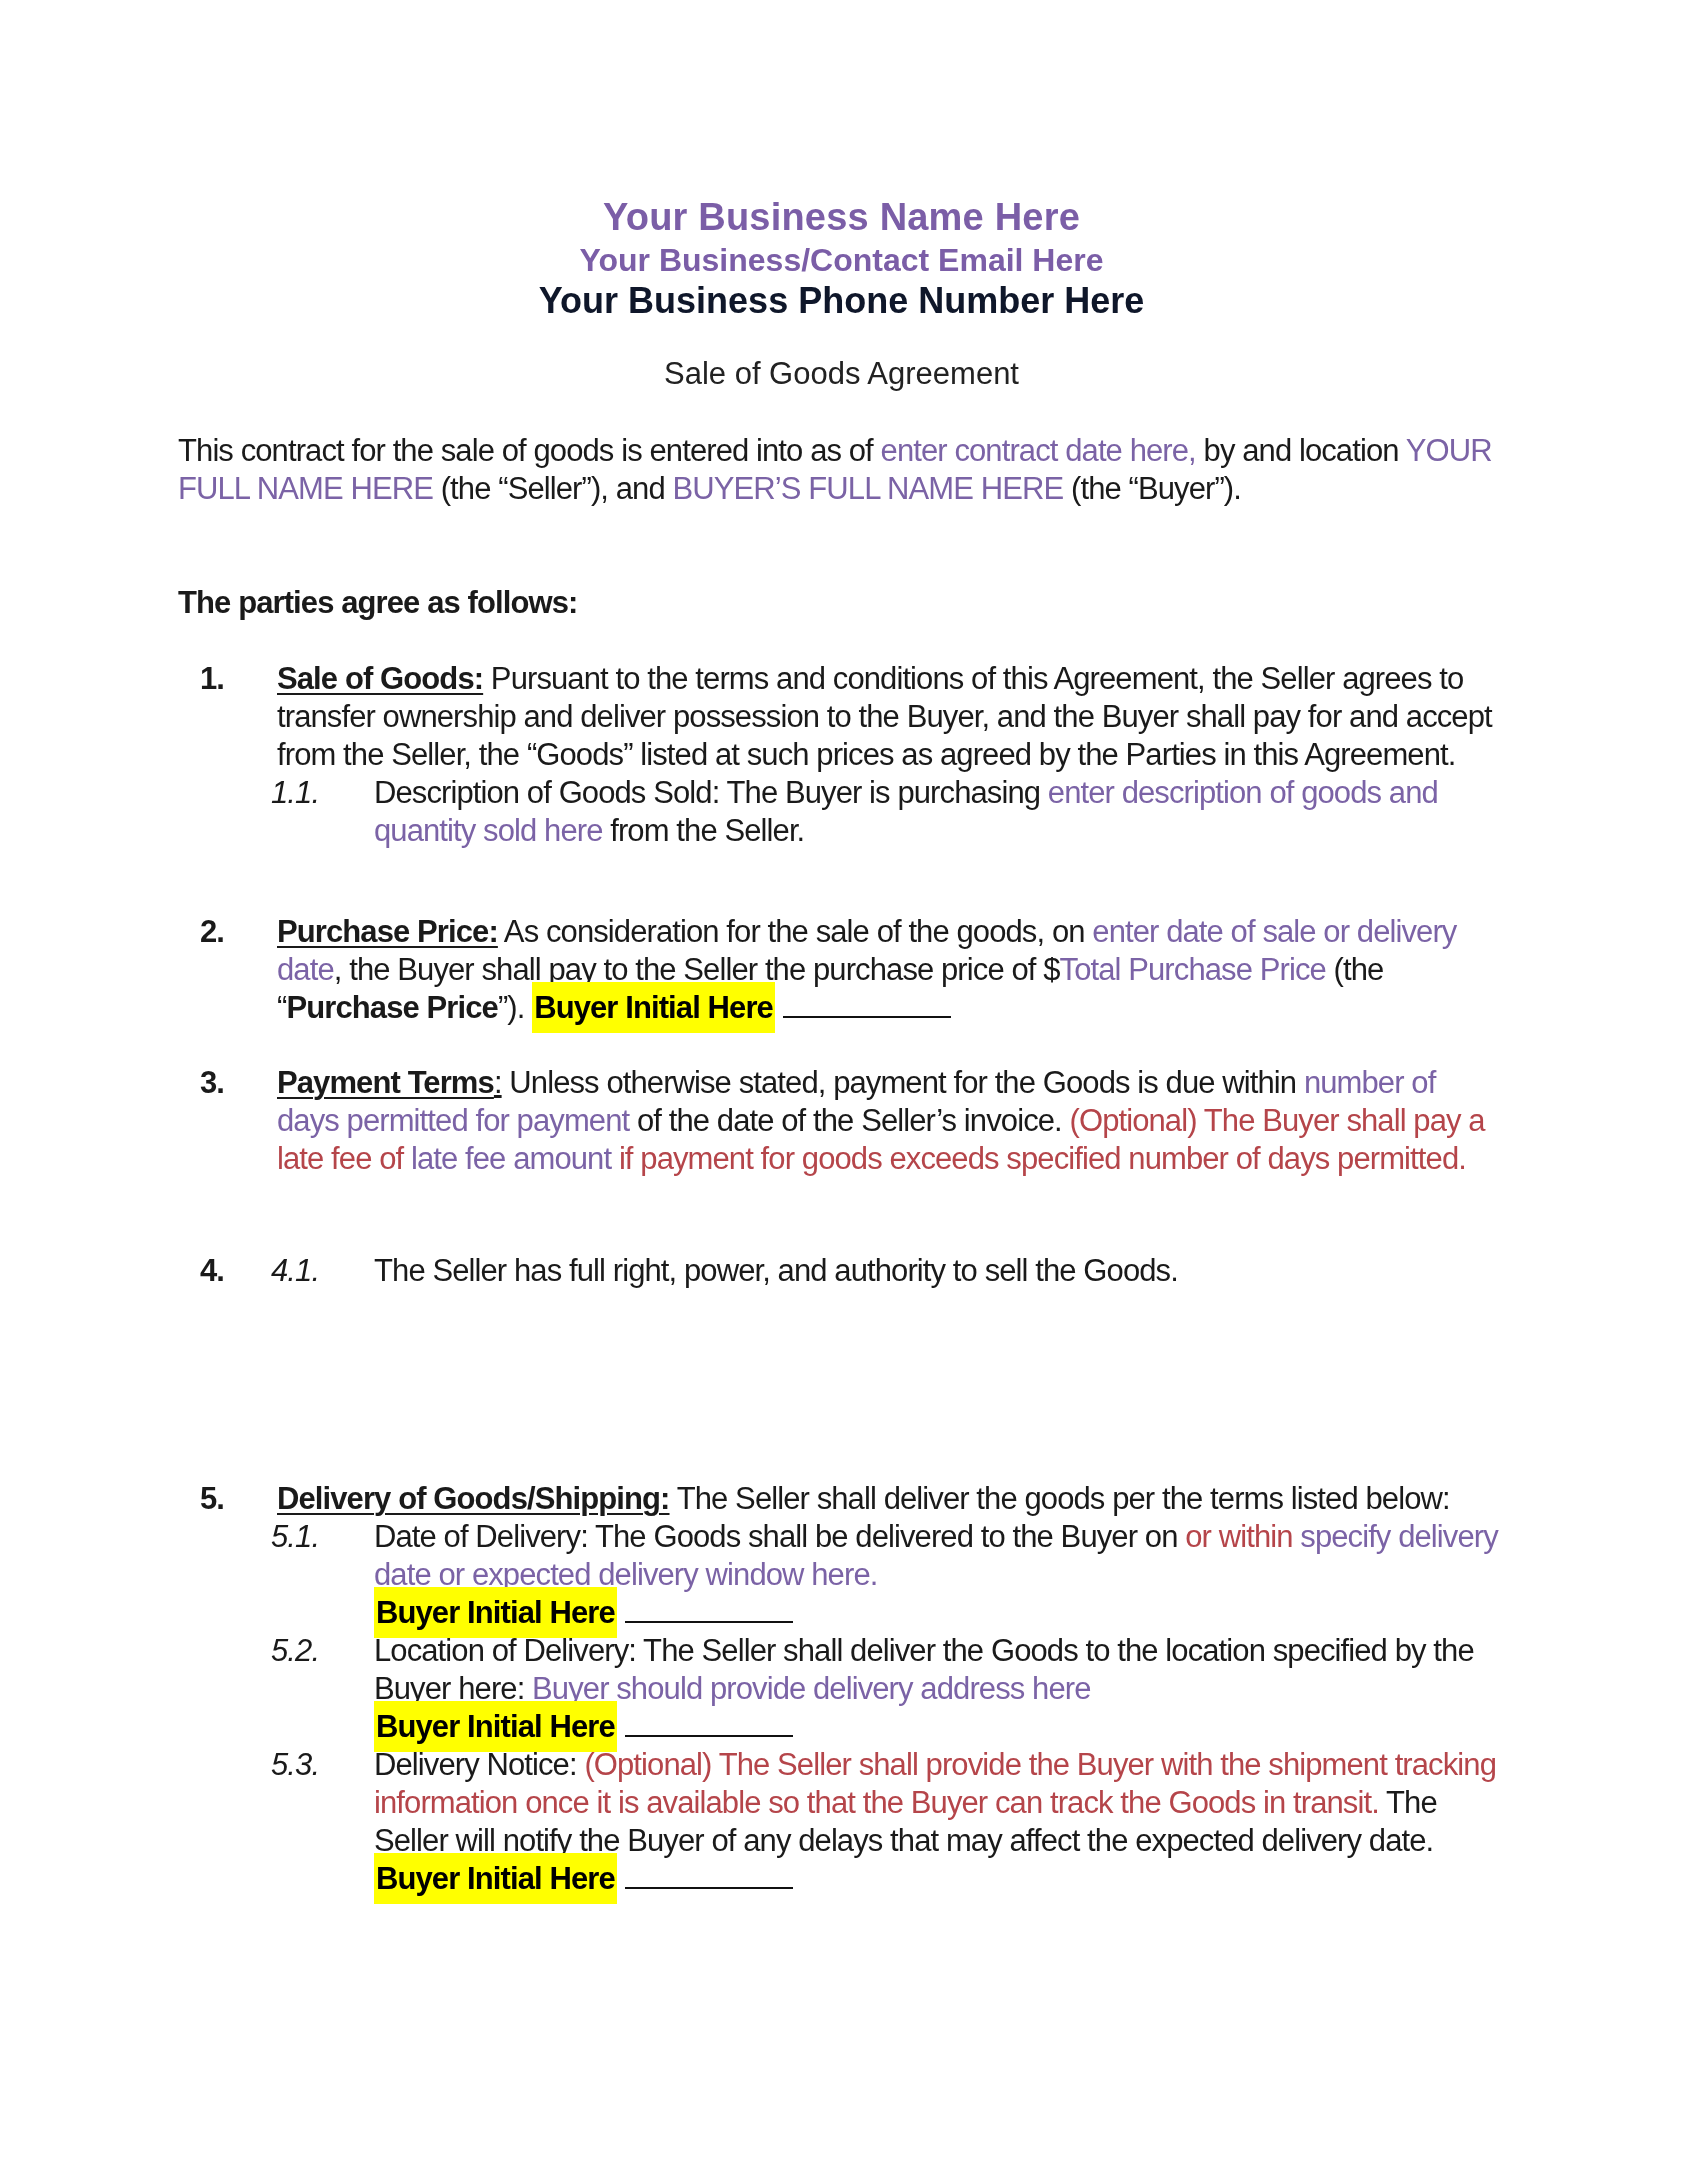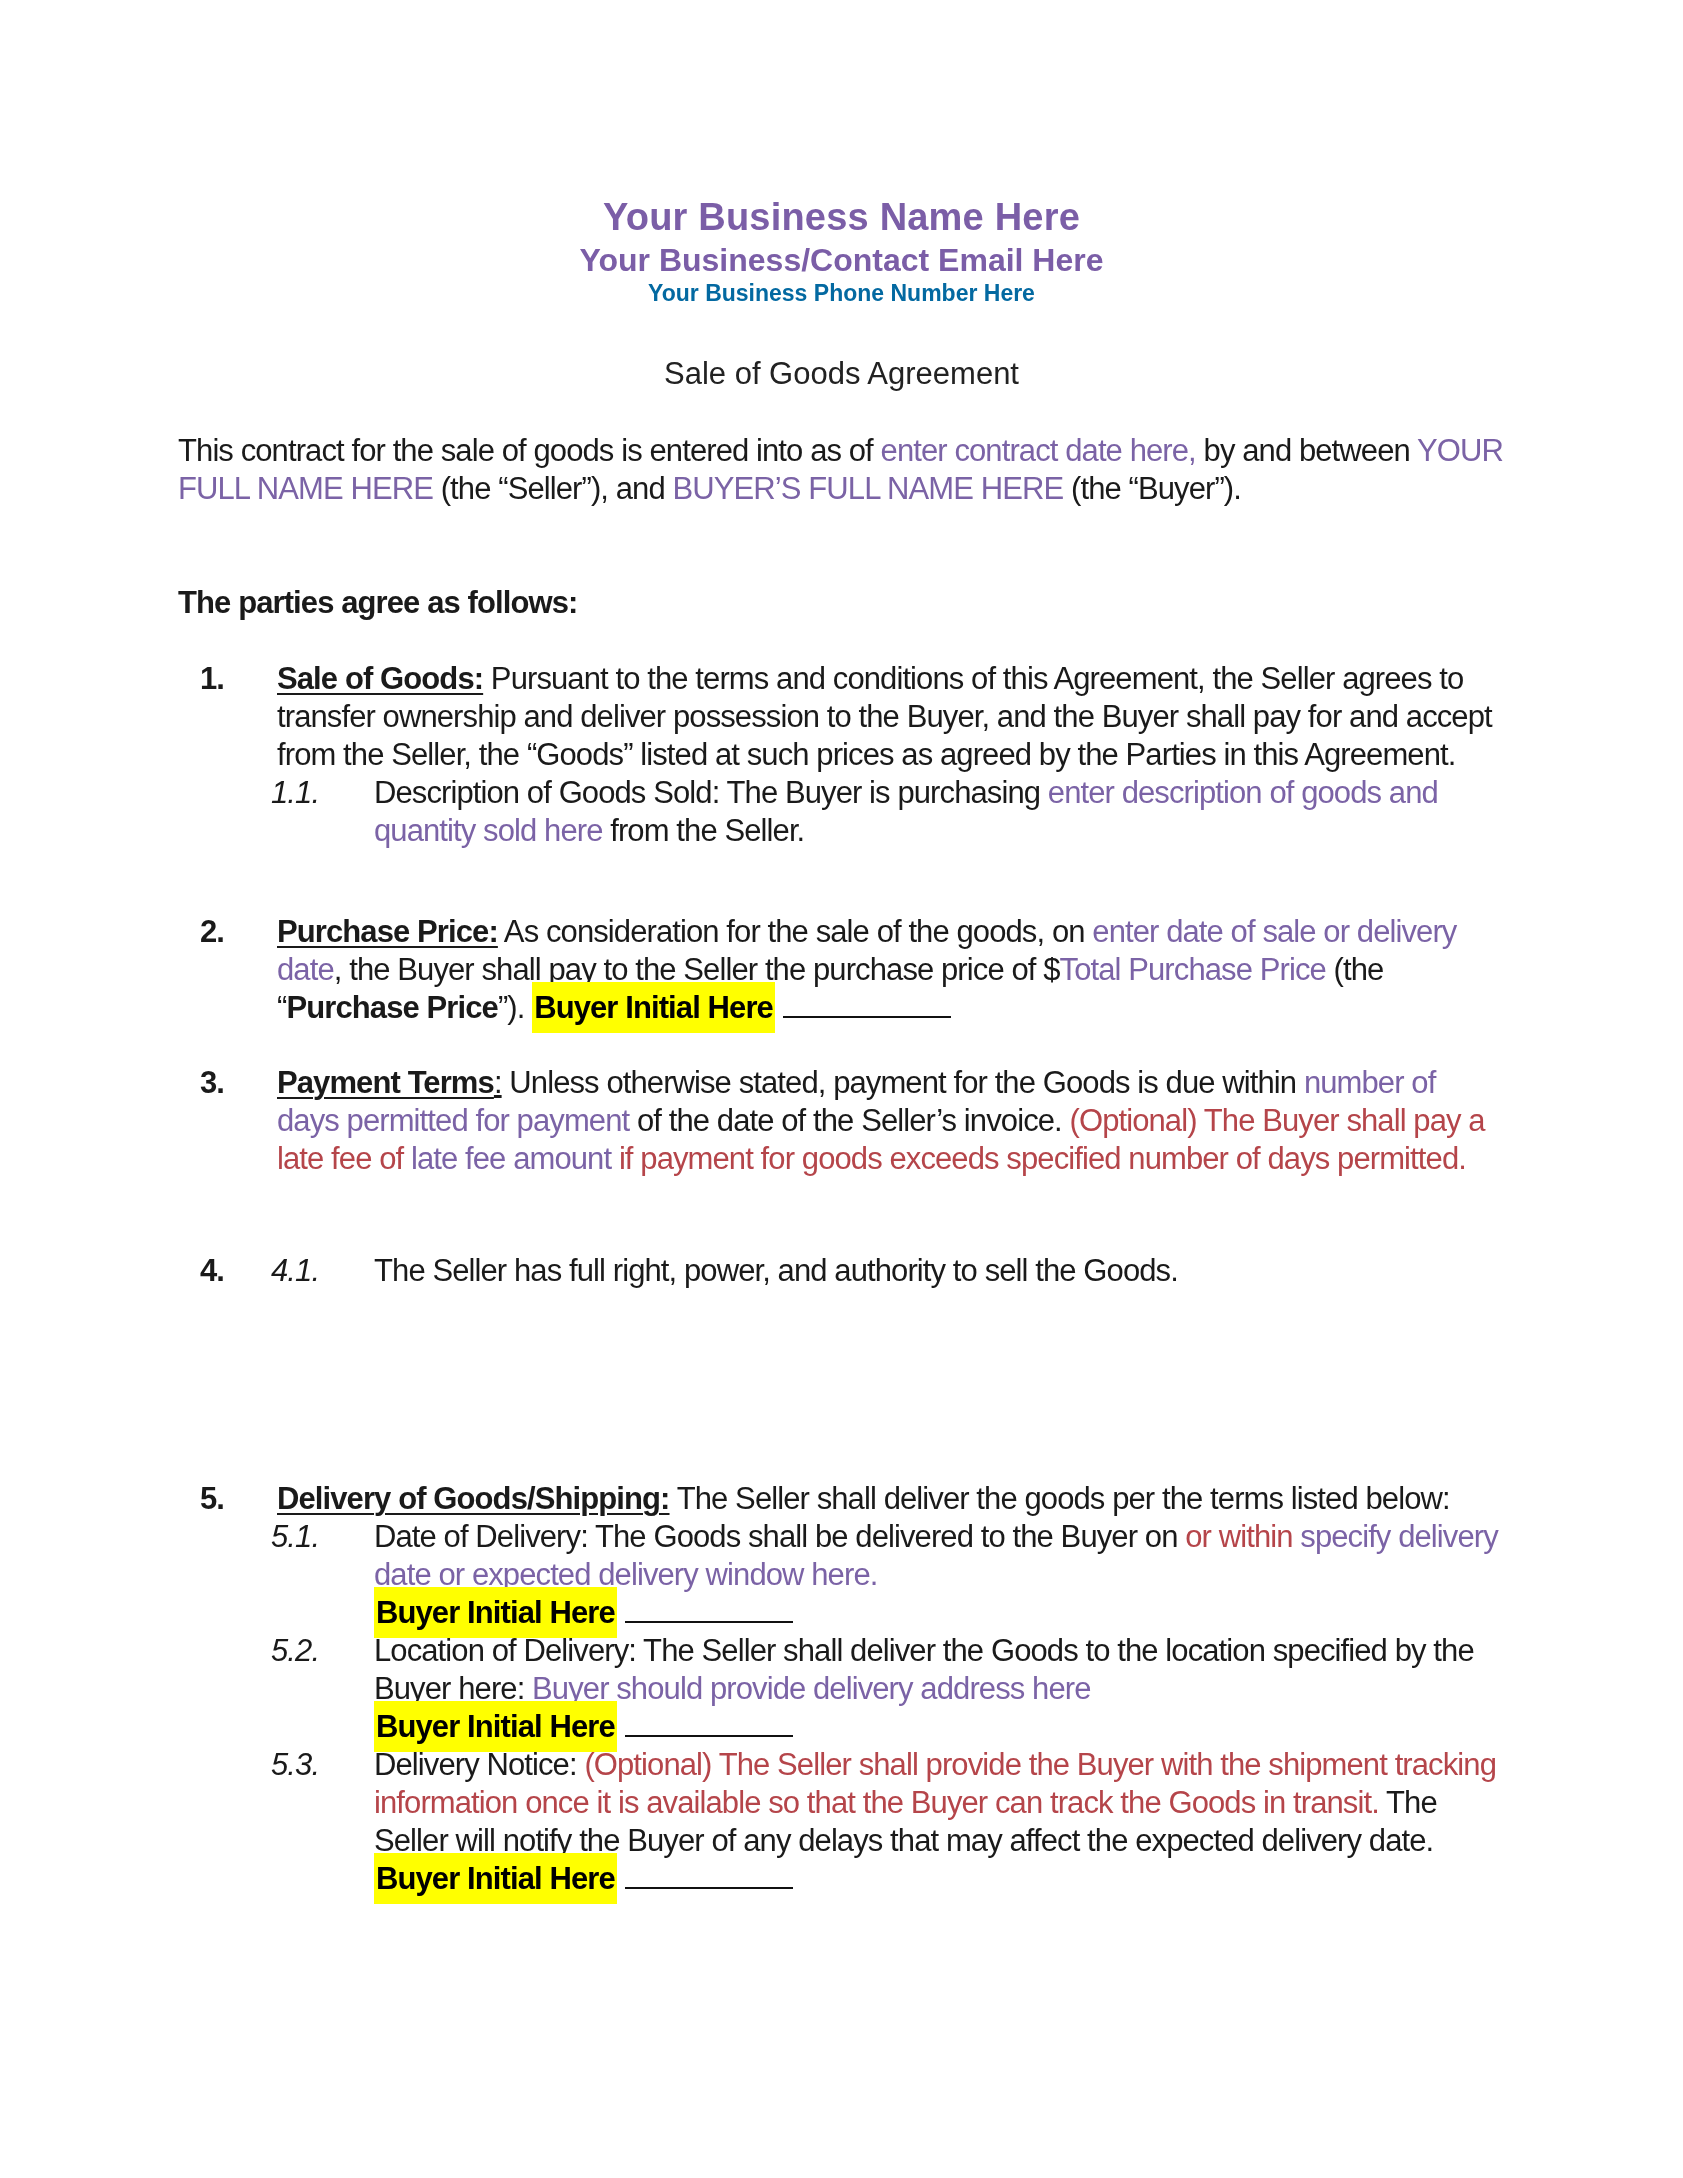--- a/index.html
+++ b/index.html
@@ -2,21 +2,21 @@
 <html><head>
 <meta charset="utf-8">
 <style>
   html, body { margin: 0; padding: 0; background: #ffffff; }
   body { width: 1683px; height: 2178px; position: relative; overflow: hidden;
          font-family: "Liberation Sans", sans-serif; color: #1a1a1a; }
   .page { position: absolute; left: 0; top: 0; width: 1458px; height: 2178px; }
   .header { position: absolute; left: 0; width: 1683px; text-align: center; }
   .biz-name { top: 196px; font-size: 38px; font-weight: bold; color: #7b5ea7; letter-spacing: 0.2px; }
   .biz-email { top: 242px; font-size: 32px; font-weight: bold; color: #7b5ea7; }
-  .biz-phone { top: 280px; font-size: 23px; font-weight: bold; color: #0369a1; }
+  .biz-phone { top: 280px; font-size: 36px; font-weight: bold; color: #0f172a; }
   .doc-title { top: 356px; font-size: 31px; color: #222; }
 
   .para { position: absolute; left: 178px; width: 1327px; font-size: 31px; line-height: 38px;
           letter-spacing: -0.9px; word-spacing: 0px; }
   .intro { top: 432px; }
   .agree { top: 584px; font-weight: bold; }
 
   .ph { color: #7b63a6; }      
   .opt { color: #b5454a; }     
   .bi { font-weight: bold; background: #ffff00; color: #000; padding: 8px 2px; }
@@ -35,21 +35,21 @@
 </head>
 <body>
 
 <div class="page">
 
   <div class="header biz-name">Your Business Name Here</div>
   <div class="header biz-email">Your Business/Contact Email Here</div>
   <div class="header biz-phone">Your Business Phone Number Here</div>
   <div class="header doc-title">Sale of Goods Agreement</div>
 
-  <div class="para intro"><span>This contract for the sale of goods is entered into as of </span><span class="ph">enter contract date here,</span><span> by and between </span><span class="ph">YOUR FULL NAME HERE</span><span> (the “Seller”), and </span><span class="ph">BUYER’S FULL NAME HERE</span><span> (the “Buyer”).</span></div>
+  <div class="para intro"><span>This contract for the sale of goods is entered into as of </span><span class="ph">enter contract date here,</span><span> by and location </span><span class="ph">YOUR FULL NAME HERE</span><span> (the “Seller”), and </span><span class="ph">BUYER’S FULL NAME HERE</span><span> (the “Buyer”).</span></div>
 
   <div class="para agree">The parties agree as follows:</div>
 
   <div class="section" style="top:660px;">
     <span class="sec-num">1.</span>
     <div class="sec-body"><span class="sec-head">Sale of Goods:</span><span> Pursuant to the terms and conditions of this Agreement, the Seller agrees to transfer ownership and deliver possession to the Buyer, and the Buyer shall pay for and accept from the Seller, the “Goods” listed at such prices as agreed by the Parties in this Agreement.</span></div>
     <div class="sub">
       <span class="sub-num">1.1.</span>
       <div class="sub-text"><span>Description of Goods Sold: The Buyer is purchasing </span><span class="ph">enter description of goods and quantity sold here</span><span> from the Seller.</span></div>
     </div>

